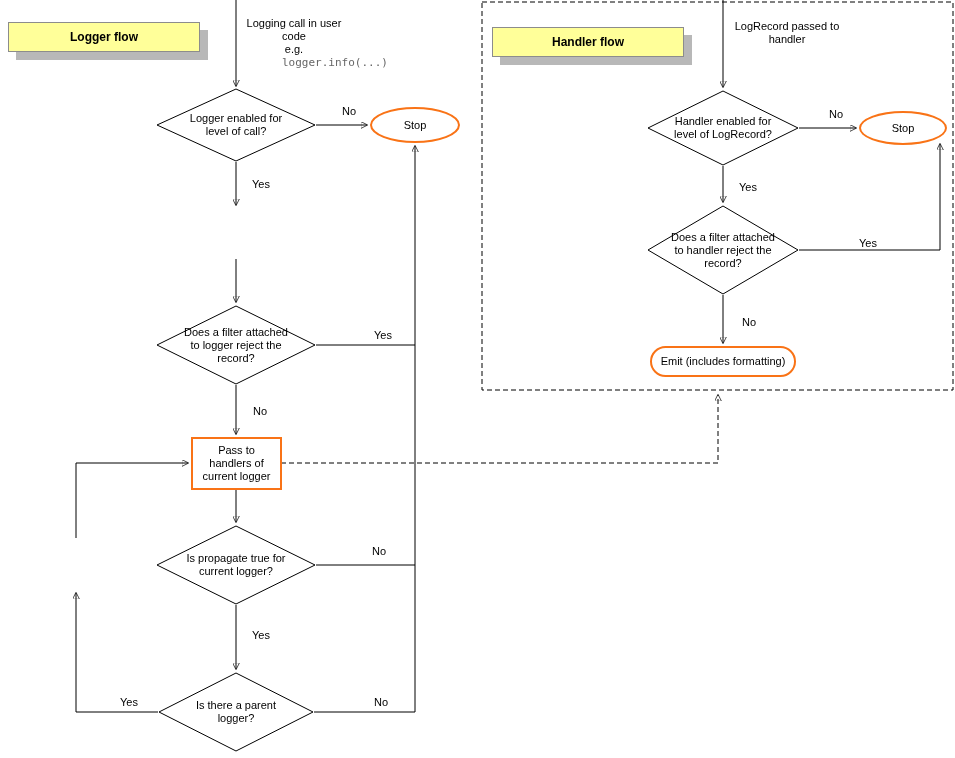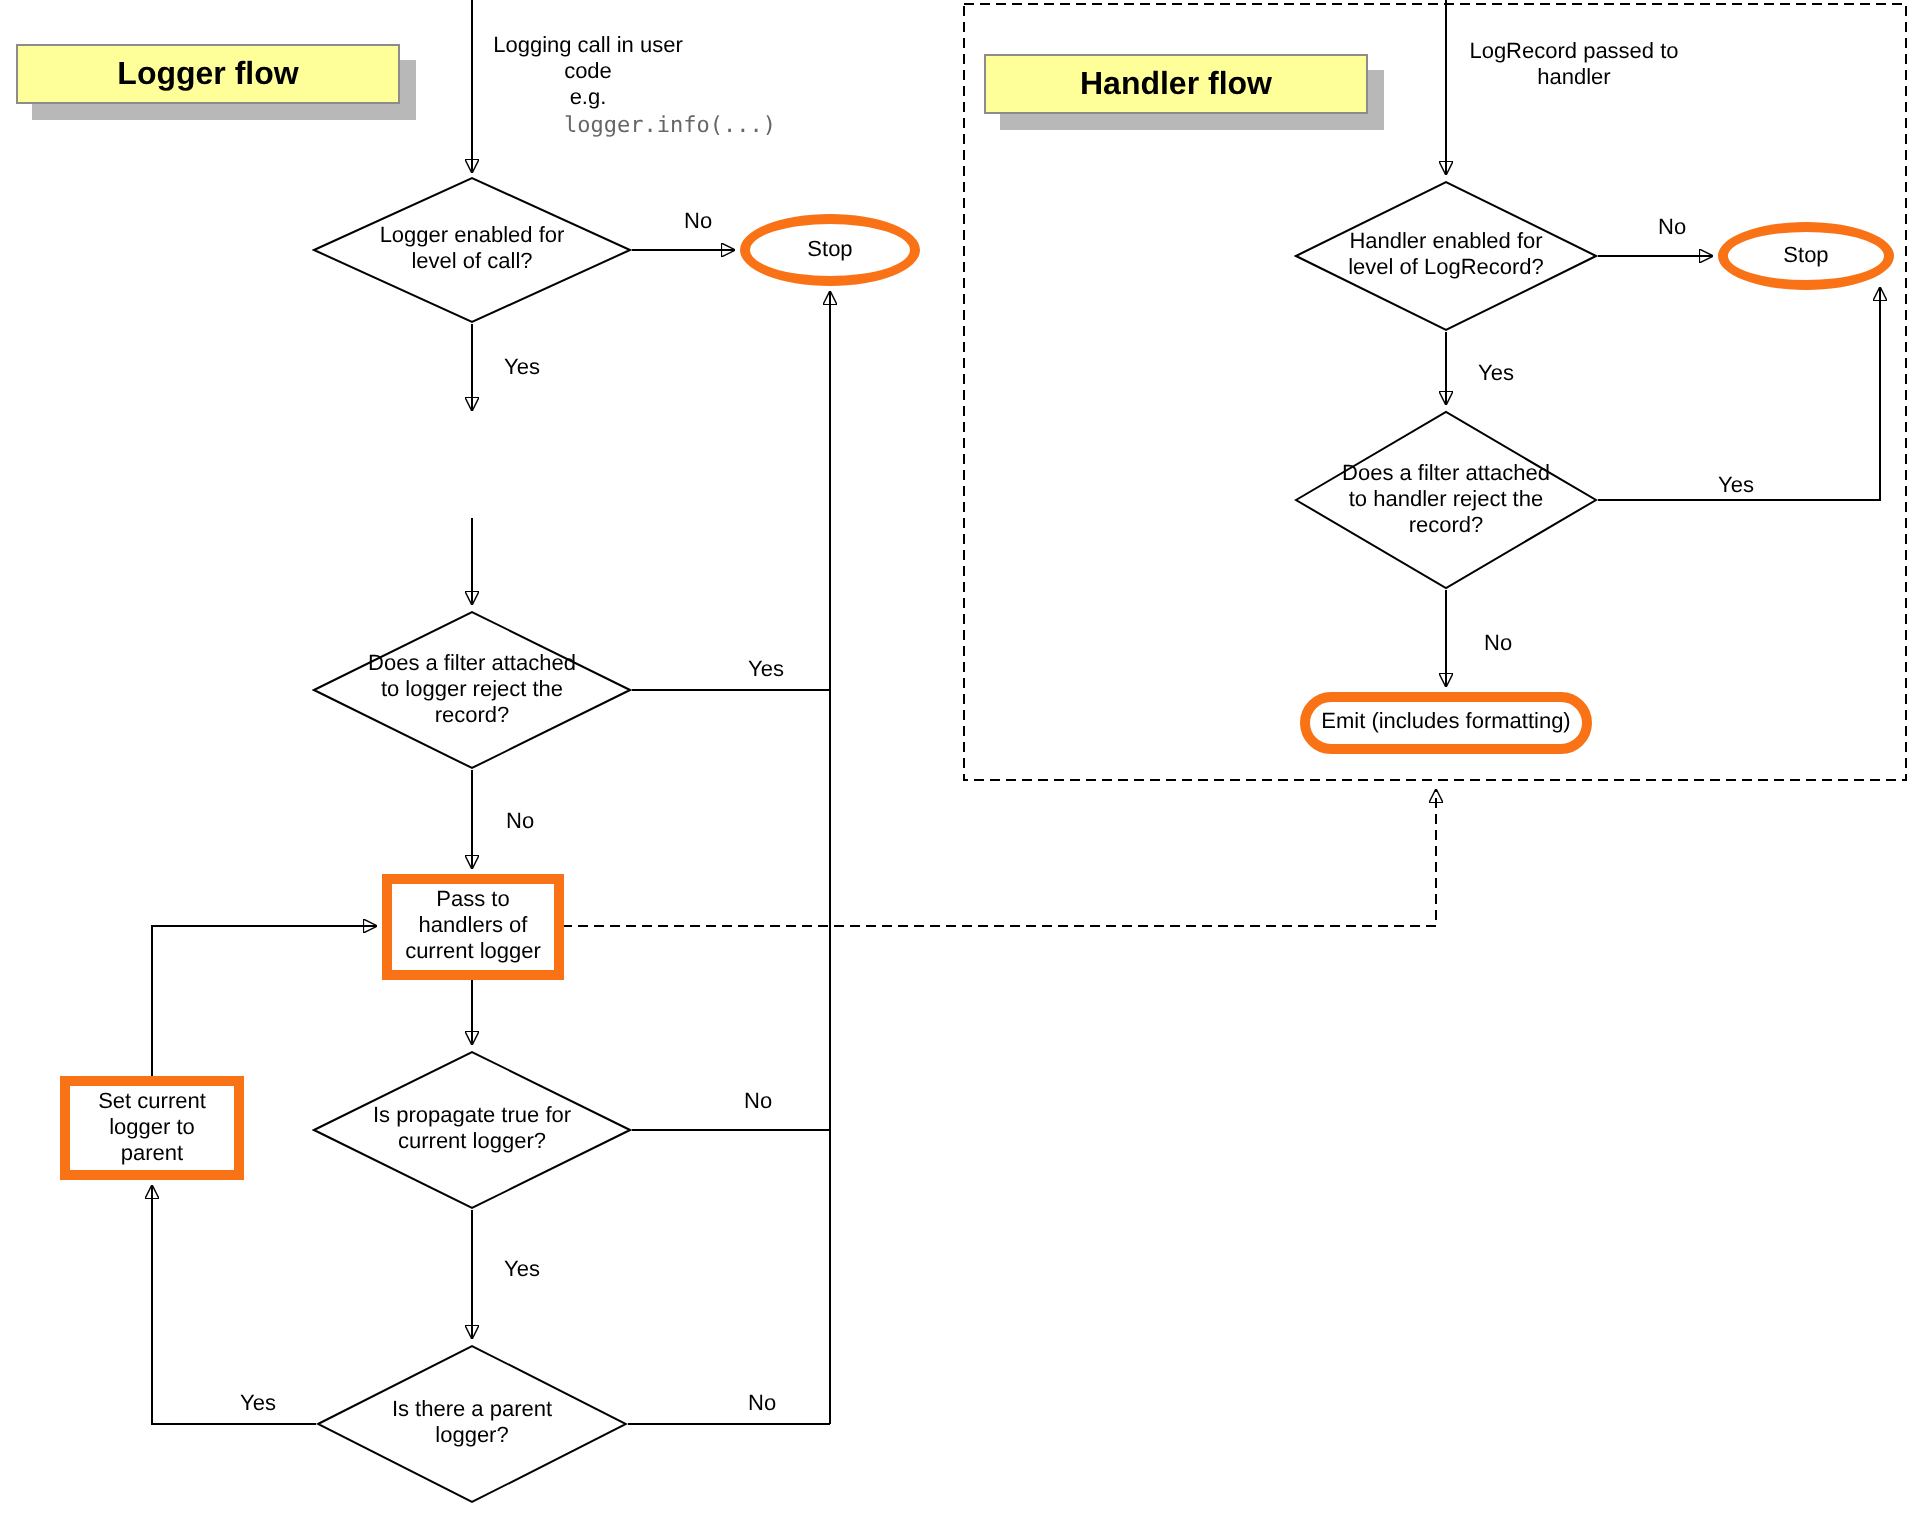--- a/index.html
+++ b/index.html
@@ -17,42 +17,42 @@
   }
   .wires { position:absolute; left:0; top:0; }
   .wires path, .wires rect { fill:none; stroke:#000; stroke-width:1; }
   .wires path.dashed, .wires rect.dashed { stroke-dasharray:5,3; }
 
   .node {
     position:absolute;
     display:flex; align-items:center; justify-content:center;
     text-align:center;
     background:#fff;
-    border:5px solid #f97316;
+    border:2px solid #f97316;
     padding:2px 4px;
   }
   .ellipse { border-radius:50%; }
   .stadium { border-radius:16px; }
 
   .diamond { position:absolute; }
   .diamond svg { position:absolute; left:0; top:0; width:100%; height:100%; }
   .diamond polygon { fill:#fff; stroke:#000; stroke-width:1; }
   .diamond .dtext {
     position:absolute; inset:0;
     display:flex; align-items:center; justify-content:center;
     text-align:center; padding:0 24px;
   }
 
   .note {
     position:absolute;
     background:#ffff99;
     border:1px solid #8c8c8c;
     box-shadow:8px 8px 0 #b8b8b8;
     display:flex; align-items:center; justify-content:center;
-    font-weight:bold; font-size:16px;
+    font-weight:bold; font-size:12px;
   }
 
   .entry { position:absolute; text-align:center; }
   .code {
     font-family:"DejaVu Sans Mono","Liberation Mono",monospace;
     color:#666;
     padding-left:44px;
   }
   .elabel { position:absolute; white-space:nowrap;padding-left:12px; }
 </style>
@@ -132,23 +132,20 @@
     <span class="dtext">Is propagate true for current logger?</span>
   </div>
 
   <div class="diamond" style="left:158px;top:672px;width:156px;height:80px">
     <svg viewBox="0 0 156 80" preserveAspectRatio="none">
       <polygon points="1,40 78,1 155,40 78,79"></polygon>
     </svg>
     <span class="dtext">Is there a parent logger?</span>
   </div>
 
-  <div class="node" style="left:30px;top:538px;width:92px;height:52px">
-    <span>Set current logger to parent</span>
-  </div>
 
   <span class="elabel" style="left:330px;top:105px">No</span>
   <span class="elabel" style="left:240px;top:178px">Yes</span>
   <span class="elabel" style="left:362px;top:329px">Yes</span>
   <span class="elabel" style="left:241px;top:405px">No</span>
   <span class="elabel" style="left:360px;top:545px">No</span>
   <span class="elabel" style="left:240px;top:629px">Yes</span>
   <span class="elabel" style="left:362px;top:696px">No</span>
   <span class="elabel" style="left:108px;top:696px">Yes</span>
 

